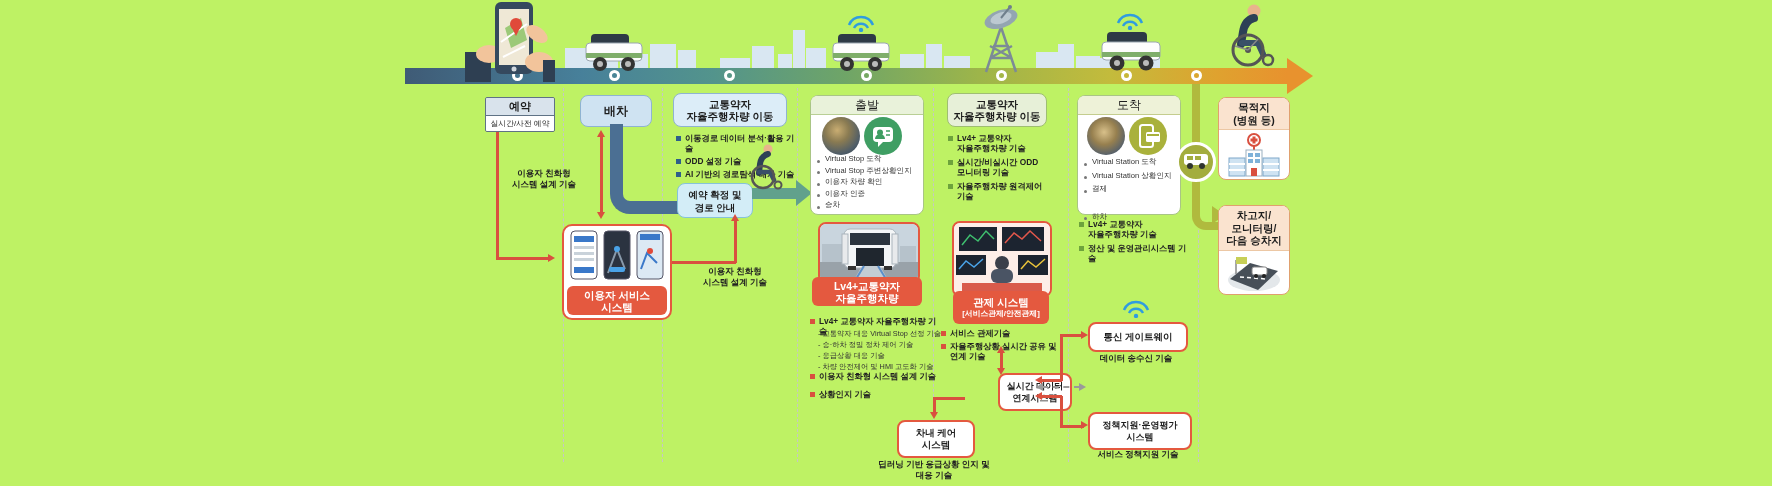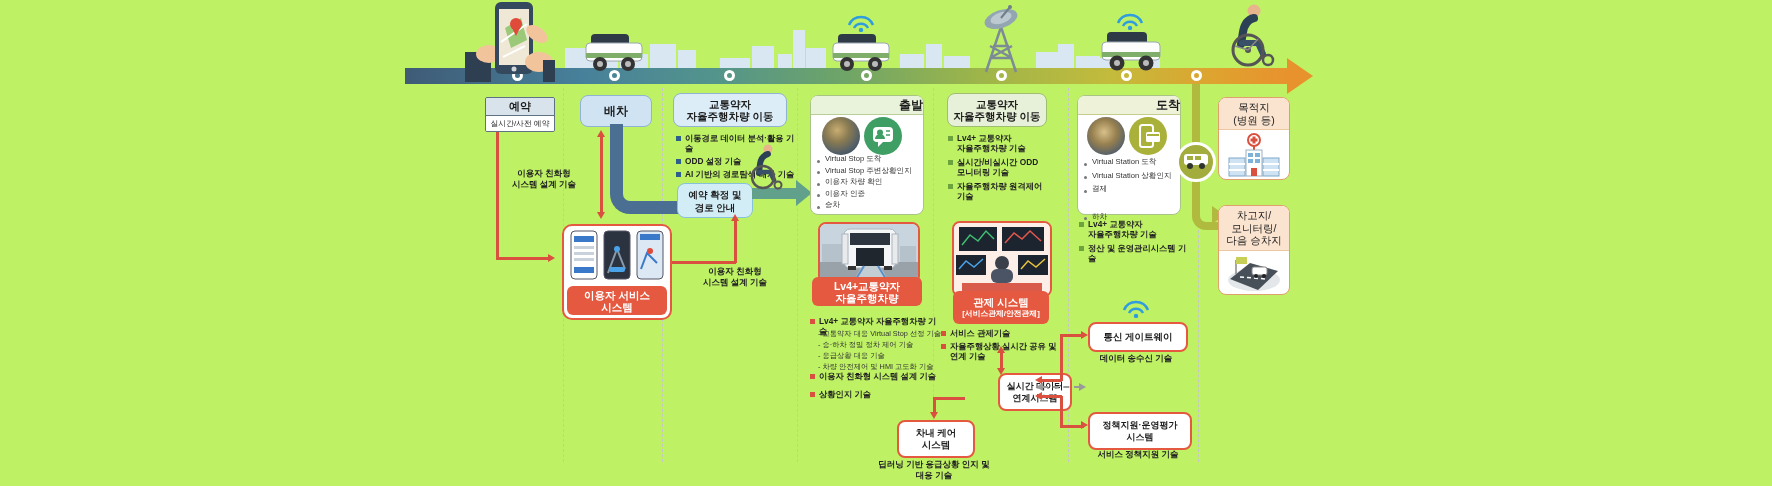--- a/index.html
+++ b/index.html
@@ -11,23 +11,23 @@
   
   .hd-blue{background:#cfe3f2;border:1.5px solid #8fb3d1;border-radius:8px;font-weight:bold;
            display:flex;align-items:center;justify-content:center;text-align:center}
   .hd-blue2{background:#dcedf8;border:1.5px solid #8fb3d1;border-radius:8px;font-weight:bold;
            display:flex;align-items:center;justify-content:center;text-align:center}
   .hd-green{background:#e7f0d8;border:1.5px solid #9fbe72;border-radius:8px;font-weight:bold;
            display:flex;align-items:center;justify-content:center;text-align:center}
   .stage-outline{background:#fff;border:1.5px solid #a9c585;border-radius:8px}
   .stage-cap{position:absolute;left:0;top:0;right:0;height:18px;background:#e9f2da;
              border-bottom:1px solid #b9cf95;border-radius:6px 6px 0 0;
-             font-weight:bold;font-size:12px;line-height:18px;text-align:right}
+             font-weight:normal;font-size:12px;line-height:18px;text-align:center}
   .peach-box{background:#fff;border:1.5px solid #e0a06e;border-radius:8px;overflow:hidden}
-  .peach-cap{background:#fae3cf;font-weight:normal;font-size:10.5px;line-height:12.5px;
+  .peach-cap{background:#fae3cf;font-weight:bold;font-size:10.5px;line-height:12.5px;
              text-align:center;padding:3px 0;border-bottom:1px solid #ecc7a4}
   
   .red-lbl{background:#e4593f;color:#fff;font-weight:bold;border-radius:6px;
            display:flex;flex-direction:column;align-items:center;justify-content:center;text-align:center}
   .red-outline{background:#fff;border:2px solid #e4593f;border-radius:8px;font-weight:bold;
            display:flex;align-items:center;justify-content:center;text-align:center}
   .img-frame{border:2.5px solid #e4593f;border-radius:8px;overflow:hidden;background:#eee}
   .gray-box{background:#ededed;border:1.5px dashed #9a9a9a;border-radius:4px;font-weight:bold;
            display:flex;align-items:center;justify-content:center;text-align:center}
   

